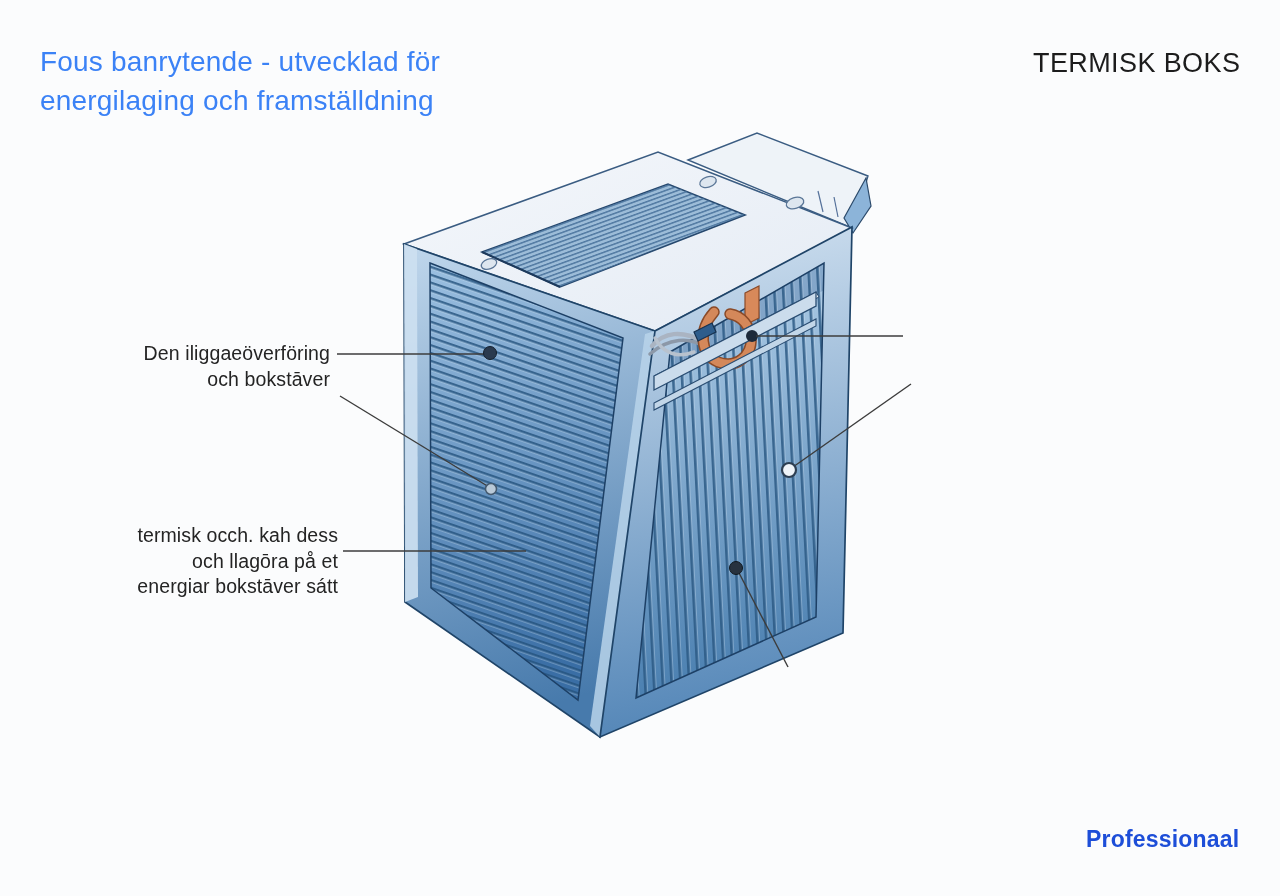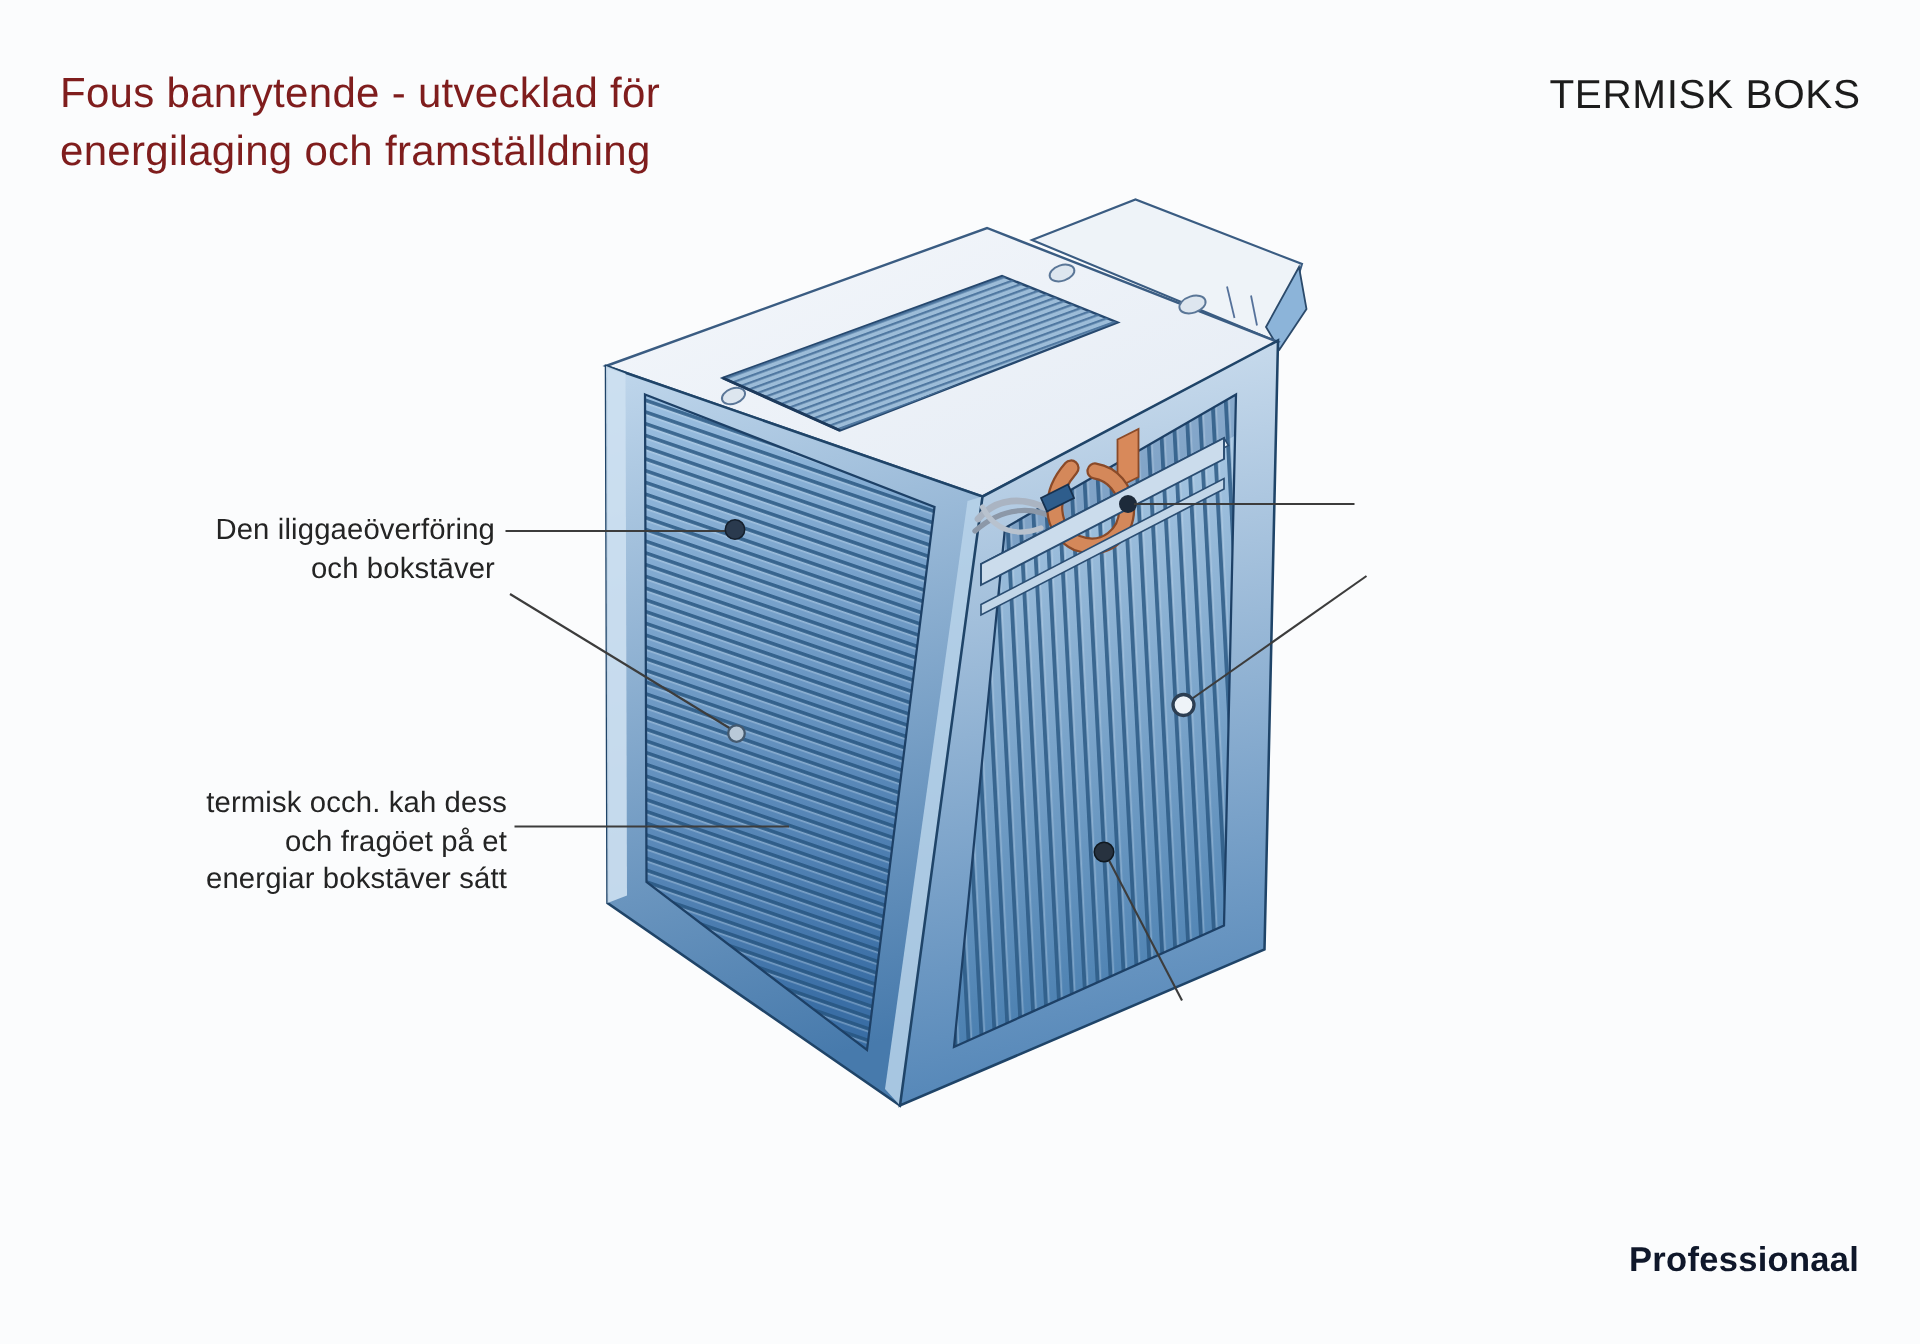--- a/index.html
+++ b/index.html
@@ -4,38 +4,38 @@
 <style>
   html,body{margin:0;padding:0;background:#ffffff;}
   .canvas{
     position:relative;width:1280px;height:896px;overflow:hidden;
     background:#fbfcfd;
     font-family:"Liberation Sans", sans-serif;
     color:#2c2c2c;
   }
   .title{
     position:absolute;left:40px;top:42px;
-    font-size:28px;line-height:39px;color:#7f1d1d;letter-spacing:.2px;
+    font-size:28px;line-height:39px;color:#3b82f6;letter-spacing:.2px;
   }
   .brand{
     position:absolute;left:1033px;top:48px;
     font-size:27px;font-weight:400;letter-spacing:.4px;color:#1c1c1c;
   }
   .diagram-svg{position:absolute;left:0;top:0;}
   .callout{
     position:absolute;font-size:19.5px;line-height:25.5px;color:#242424;letter-spacing:.1px;
   }
   .callout-left{text-align:right;}
   .callout-lt{left:58px;top:341px;width:272px;}
   .callout-lb{left:58px;top:523px;width:280px;}
   .callout-rt{left:908px;top:324px;width:270px;}
   .callout-rb{left:789px;top:678px;width:250px;}
   .footer-brand{
     position:absolute;left:1086px;top:826px;
-    font-size:23px;font-weight:700;color:#0f172a;letter-spacing:.2px;
+    font-size:23px;font-weight:700;color:#1d4ed8;letter-spacing:.2px;
   }
 </style>
 </head>
 <body>
 
 <div class="canvas">
 
   <div class="title">
     <div>Fous banrytende - utvecklad för</div>
     <div>energilaging och framställdning</div>
@@ -150,21 +150,21 @@
     </g>
   </svg>
 
   <div class="callout callout-left callout-lt">
     <div>Den iliggaeöverföring</div>
     <div>och bokstāver</div>
   </div>
 
   <div class="callout callout-left callout-lb">
     <div>termisk occh. kah dess</div>
-    <div>och fragöet på et</div>
+    <div>och llagōra på et</div>
     <div>energiar bokstāver sátt</div>
   </div>
 
 
 
   <div class="footer-brand">Professionaal</div>
 
 </div>
 
 </body></html>

